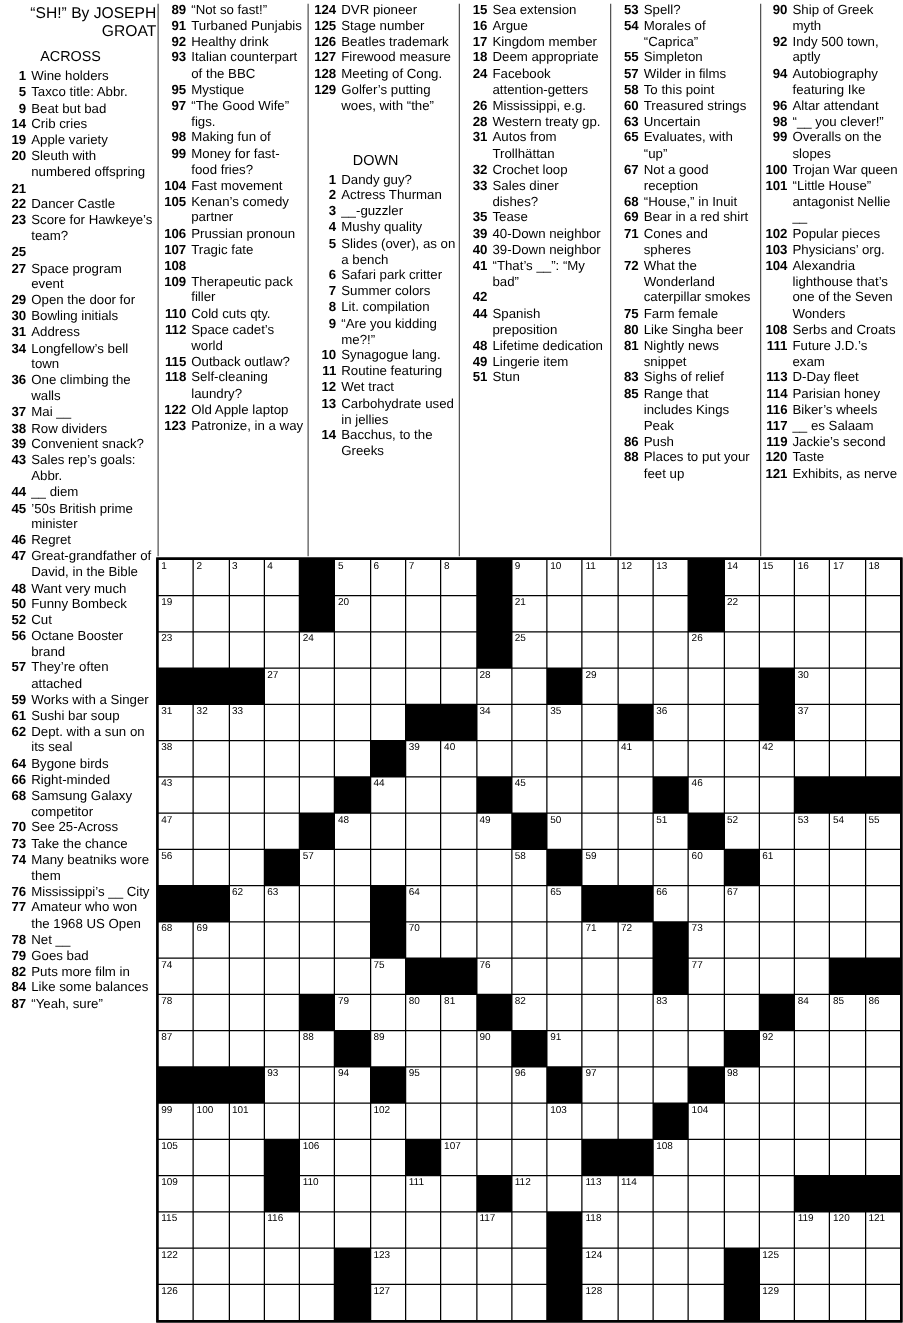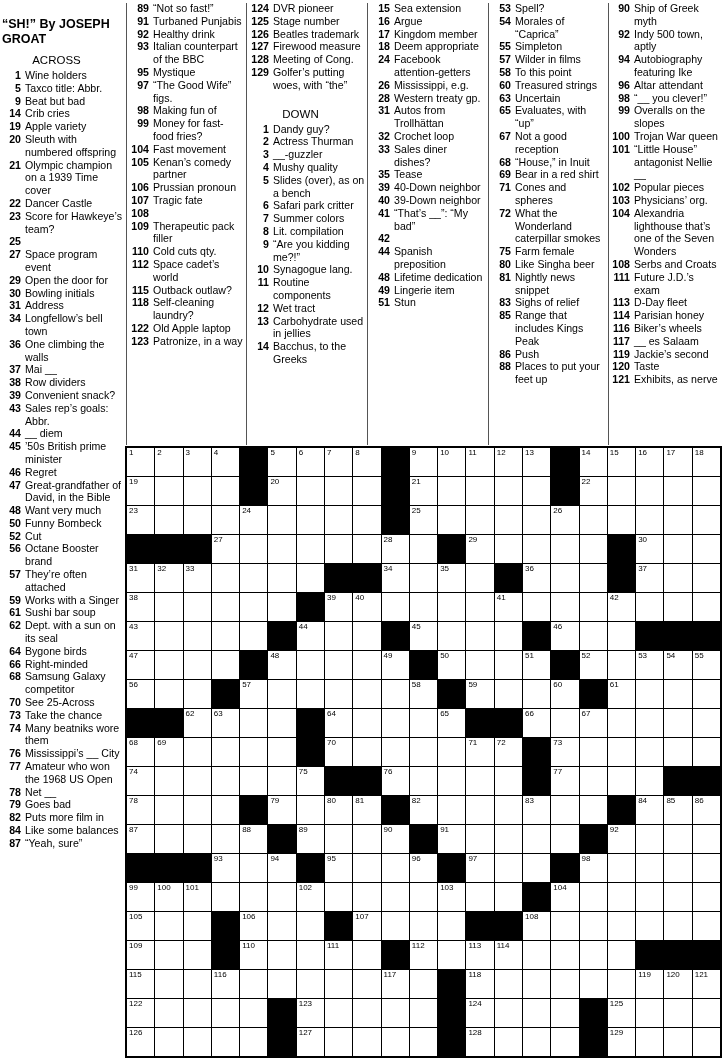--- a/index.html
+++ b/index.html
@@ -7,23 +7,23 @@
     width:722px;height:1058px;position:relative;background:#fff;color:#000;
     font-family:"Liberation Sans", sans-serif;overflow:hidden;
   }
   .clue-col{position:absolute;top:2px;}
   #col1{left:2px;width:123px;}
   #col2{left:130px;width:114px;}
   #col3{left:250px;width:115px;}
   #col4{left:371px;width:115px;}
   #col5{left:492px;width:113px;}
   #col6{left:611px;width:109px;}
-  .page-title{font-weight:700;font-size:12.5px;line-height:15px;margin:15px 0 7px 0;}
+  .page-title{font-weight:400;font-size:12.5px;line-height:15px;margin:1px 0 7px 0;text-align:right;}
   .sec-header{font-weight:400;font-size:11.5px;line-height:13px;text-align:center;margin:6px 14px 2px 0;}
-  .sec-header.down{margin-top:16px;}
+  .sec-header.down{margin-top:31px;}
   .clue{display:flex;font-size:10.6px;line-height:12.8px;}
   .cnum{font-weight:700;width:23px;min-width:23px;text-align:right;padding-right:4px;box-sizing:border-box;}
   .ctxt{flex:1;}
   .vrule{position:absolute;top:3px;width:1px;height:442px;background:#555;}
   #grid{
     position:absolute;left:125px;top:446px;width:597px;height:612px;box-sizing:border-box;
     border:2px solid #000;background:#000;display:grid;
     grid-template-columns:repeat(21,1fr);grid-template-rows:repeat(21,1fr);gap:1px;
   }
   .cell{background:#fff;position:relative;}
@@ -61,21 +61,20 @@
     <div class="clue">
       <span class="cnum">19</span>
       <span class="ctxt">Apple variety</span>
     </div>
     <div class="clue">
       <span class="cnum">20</span>
       <span class="ctxt">Sleuth with numbered offspring</span>
     </div>
     <div class="clue">
       <span class="cnum">21</span>
-      <span class="ctxt">Olympic champion on a 1939 Time cover</span>
     </div>
     <div class="clue">
       <span class="cnum">22</span>
       <span class="ctxt">Dancer Castle</span>
     </div>
     <div class="clue">
       <span class="cnum">23</span>
       <span class="ctxt">Score for Hawkeye’s team?</span>
     </div>
     <div class="clue">
@@ -364,21 +363,21 @@
     <div class="clue">
       <span class="cnum">9</span>
       <span class="ctxt">“Are you kidding me?!”</span>
     </div>
     <div class="clue">
       <span class="cnum">10</span>
       <span class="ctxt">Synagogue lang.</span>
     </div>
     <div class="clue">
       <span class="cnum">11</span>
-      <span class="ctxt">Routine components</span>
+      <span class="ctxt">Routine featuring</span>
     </div>
     <div class="clue">
       <span class="cnum">12</span>
       <span class="ctxt">Wet tract</span>
     </div>
     <div class="clue">
       <span class="cnum">13</span>
       <span class="ctxt">Carbohydrate used in jellies</span>
     </div>
     <div class="clue">

